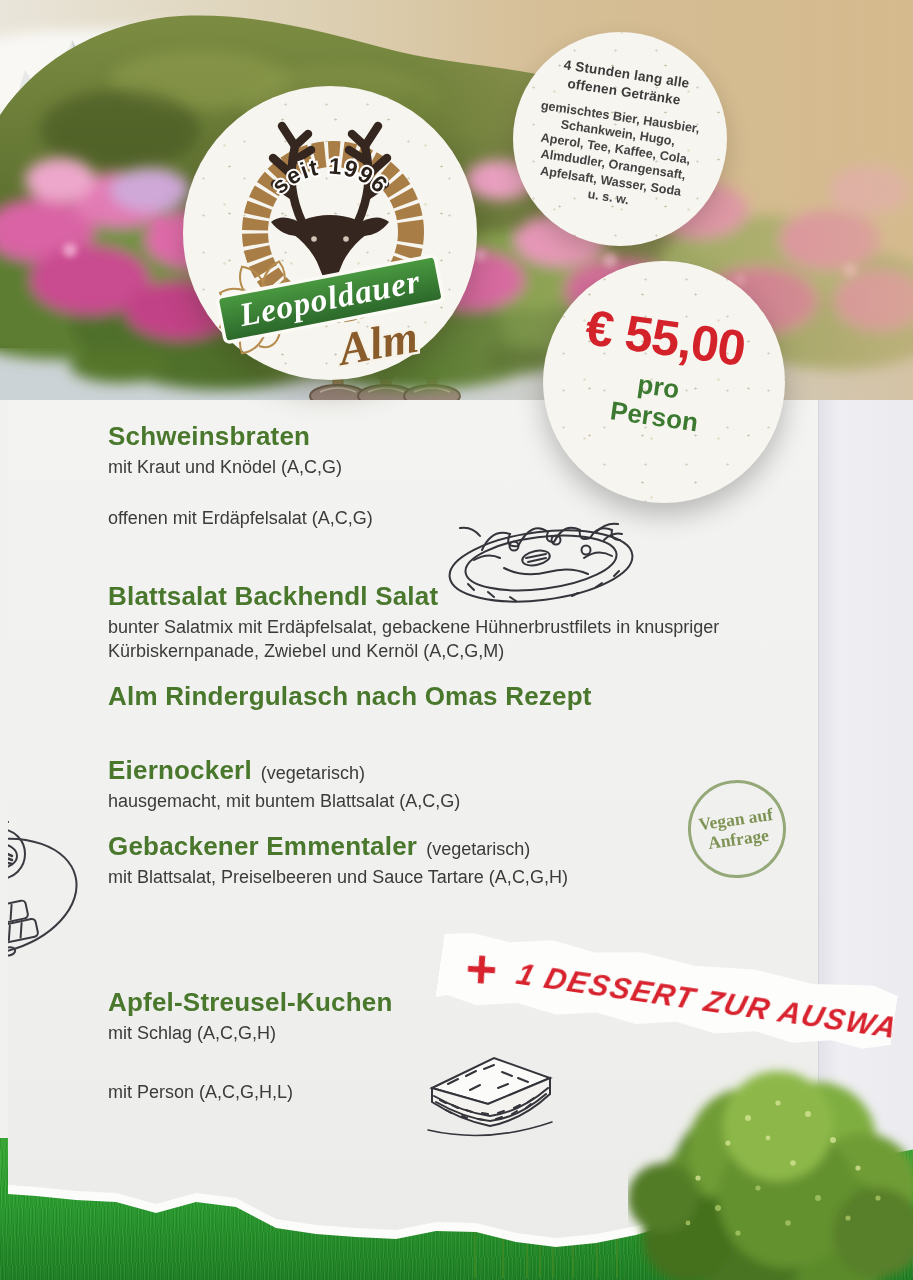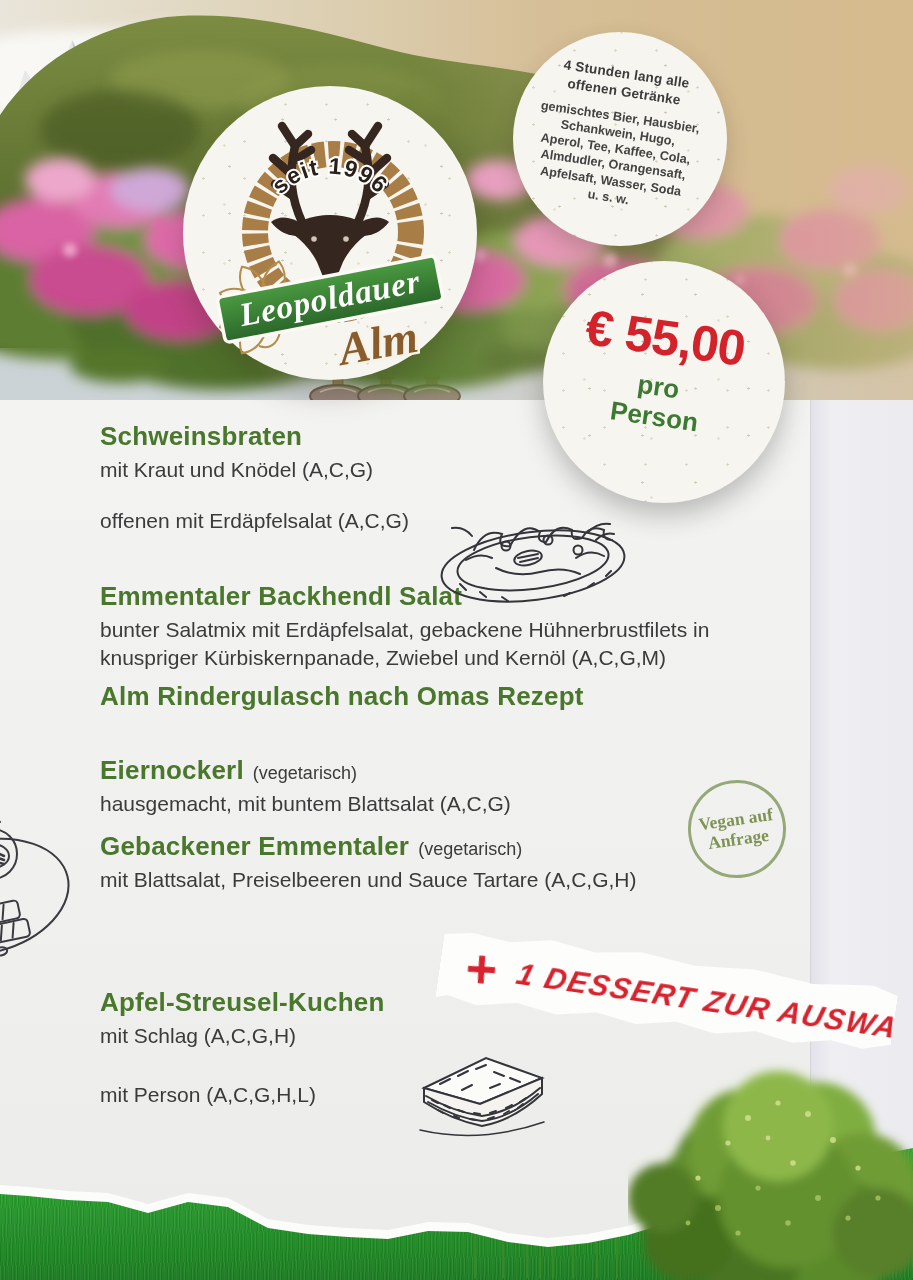--- a/index.html
+++ b/index.html
@@ -23,37 +23,37 @@
      box-shadow:0 12px 26px rgba(40,40,40,.28);}
   .drinks-rot{transform:rotate(8.5deg);text-align:center;padding-top:33px;color:#3b3b3b;}
   .dr-title{font-size:13.5px;font-weight:bold;line-height:1.3;letter-spacing:.2px;}
   .dr-body{margin-top:9px;font-size:12.6px;line-height:1.28;font-weight:bold;color:#434343;}
   .dr-body span{display:block;}
   .price-rot{transform:rotate(8deg);text-align:center;padding-top:48px;}
   .amount{font-size:50px;font-weight:bold;color:#d4222b;letter-spacing:-1px;}
   .unit{font-size:26px;font-weight:bold;color:#3d7a31;line-height:1.15;}
   .unit.first{margin-top:6px;}
   
-  .lip,.paper{position:absolute;left:0;width:886px;height:880px;
+  .lip,.paper{position:absolute;left:8px;width:886px;height:880px;
      clip-path:polygon(0px 0px,913px 0px,913px 748px,868px 757px,828px 765px,788px 778px,
        748px 789px,708px 799px,668px 814px,628px 826px,588px 834px,548px 838px,508px 833px,
        468px 823px,428px 822px,388px 830px,348px 828px,308px 825px,268px 819px,228px 798px,
        188px 793px,148px 804px,108px 793px,68px 791px,28px 787px,0px 785px);}
   .lip{top:409px;background:#fcfcfa;z-index:2;}
   .paper{top:400px;z-index:3;}
   .sheet-main{position:absolute;left:0;top:0;width:810px;height:100%;
      background:linear-gradient(180deg,#f3f3f1 0%,#f0f0ee 55%,#ebebe9 100%);}
   .sheet-back{position:absolute;left:810px;top:0;width:103px;height:100%;
      background:linear-gradient(90deg,#e3e2e9 0px,#efeef3 20px,#eaeaef 100%);
      border-left:1px solid rgba(120,120,140,.18);}
   
   .item{position:absolute;left:100px;}
   .item .h{font-size:26px;font-weight:bold;color:#49772c;letter-spacing:.2px;line-height:1.12;}
   .item .note{font-size:18px;font-weight:normal;color:#3b3b3b;margin-left:9px;}
-  .item .d{font-size:21px;color:#3b3b3b;line-height:1.33;margin-top:5px;max-width:618px;}
+  .item .d{font-size:18px;color:#3b3b3b;line-height:1.33;margin-top:5px;max-width:618px;}
   
   .stamp{position:absolute;left:688px;top:780px;width:98px;height:98px;border-radius:50%;
      border:3px solid #94a878;transform:rotate(-8deg);z-index:7;text-align:center;
      color:#7f9355;font-family:"Liberation Serif",serif;font-weight:bold;font-size:17.5px;
      line-height:1.15;padding-top:0;box-sizing:border-box;display:flex;flex-direction:column;
      justify-content:center;}
   
   .banner{position:absolute;left:446px;top:922px;width:458px;height:82px;z-index:8;
      transform:rotate(8.2deg);transform-origin:left top;background:#fdfdfc;
      clip-path:polygon(0px 12px,28px 7px,66px 11px,108px 3px,152px 9px,198px 2px,252px 8px,
@@ -244,21 +244,21 @@
     <div class="sheet-back"></div>
 
     <div class="item" style="top:22px">
       <div><span class="h">Schweinsbraten</span><span class="note"></span></div>
       <div class="d">mit Kraut und Knödel (A,C,G)</div>
     </div>
     <div class="item" style="top:102px">
       <div class="d">offenen mit Erdäpfelsalat (A,C,G)</div>
     </div>
     <div class="item" style="top:182px">
-      <div><span class="h">Emmentaler Backhendl Salat</span><span class="note"></span></div>
+      <div><span class="h">Blattsalat Backhendl Salat</span><span class="note"></span></div>
       <div class="d">bunter Salatmix mit Erdäpfelsalat, gebackene Hühnerbrustfilets in knuspriger Kürbiskernpanade, Zwiebel und Kernöl (A,C,G,M)</div>
     </div>
     <div class="item" style="top:282px">
       <div><span class="h">Alm Rindergulasch nach Omas Rezept</span><span class="note"></span></div>
     </div>
     <div class="item" style="top:356px">
       <div><span class="h">Eiernockerl</span><span class="note">(vegetarisch)</span></div>
       <div class="d">hausgemacht, mit buntem Blattsalat (A,C,G)</div>
     </div>
     <div class="item" style="top:432px">

